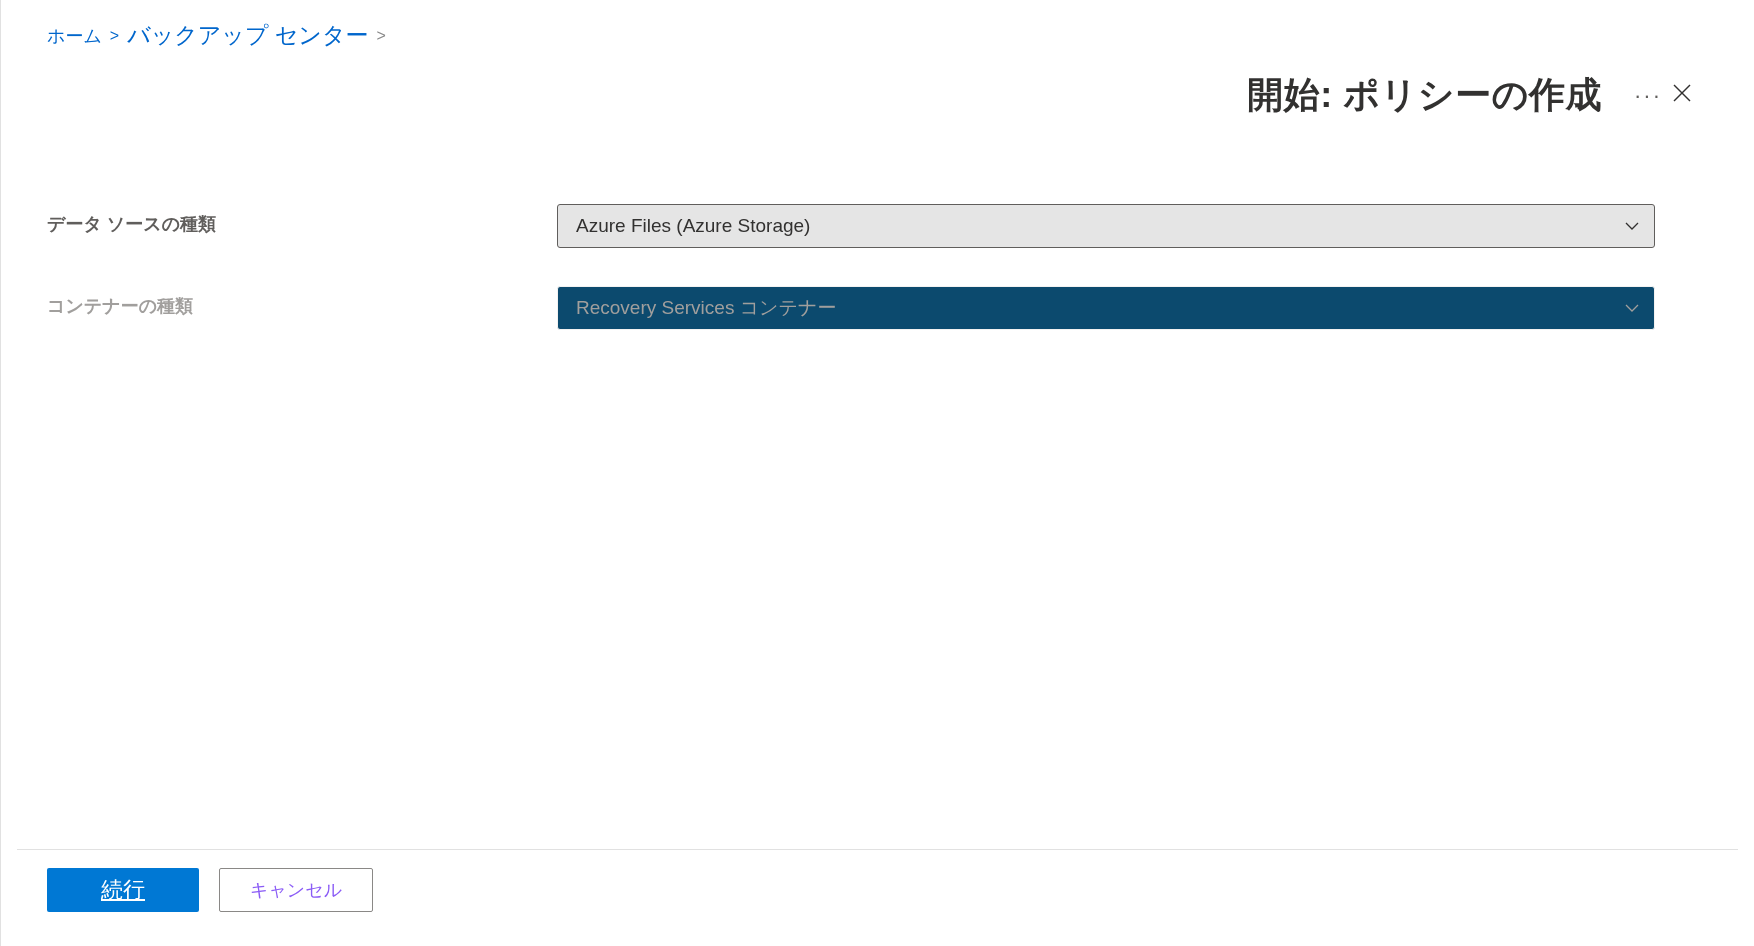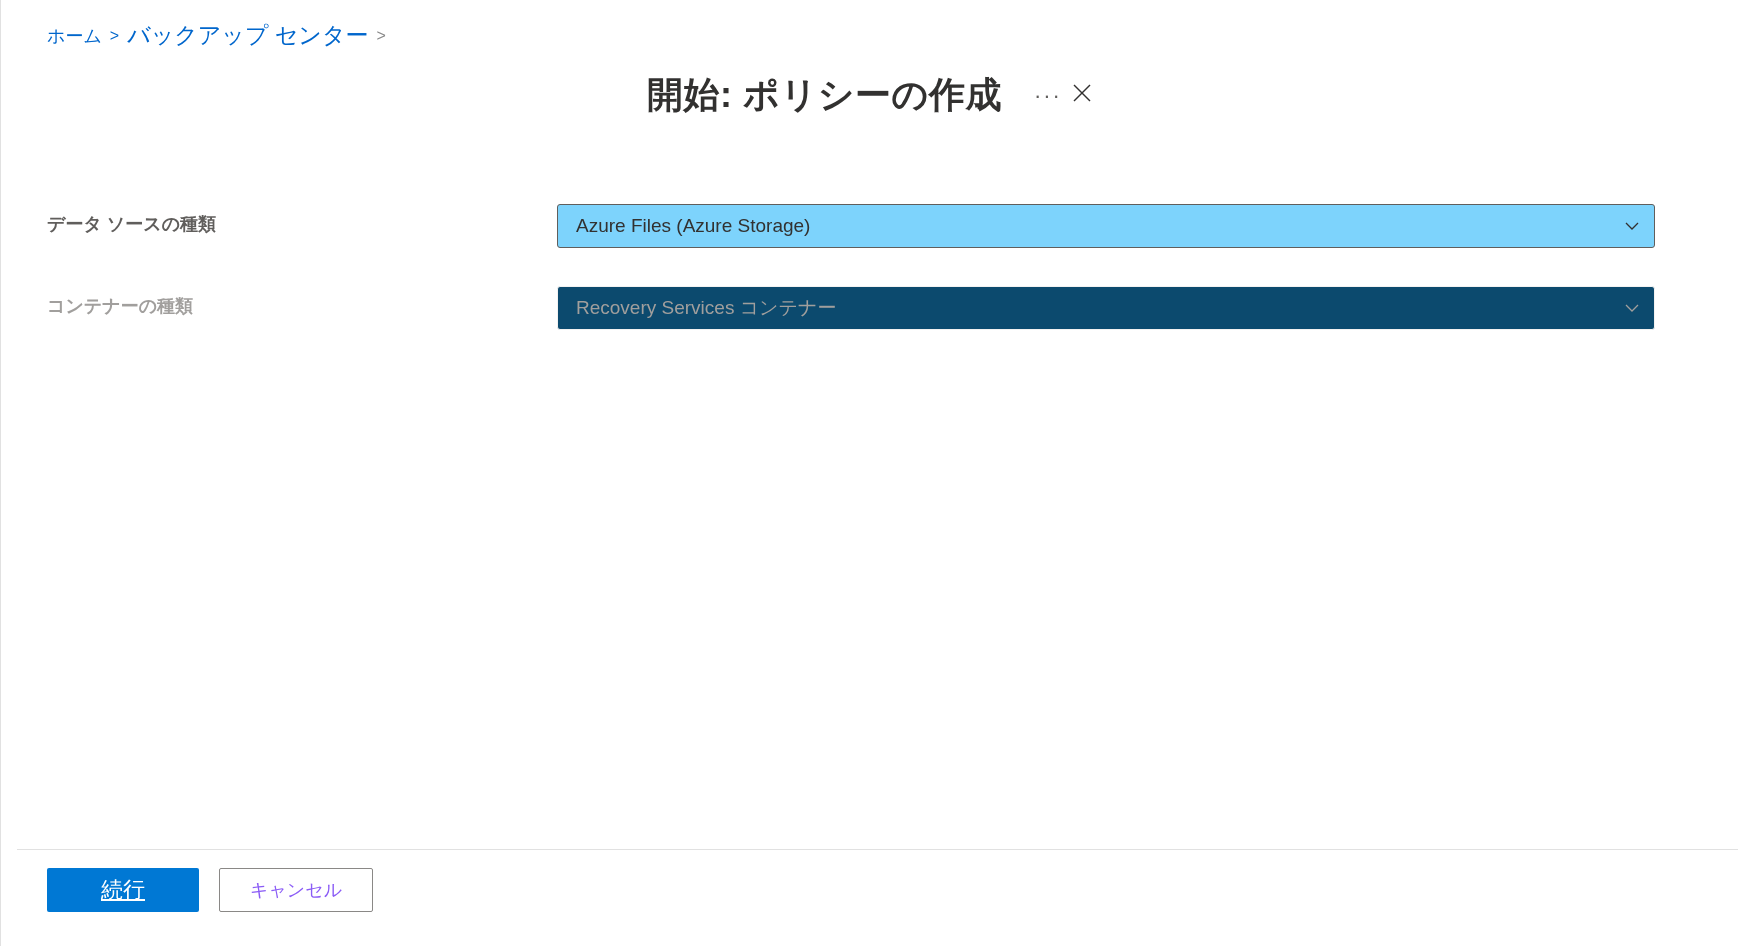--- a/index.html
+++ b/index.html
@@ -41,21 +41,21 @@
       font-size: 16px;
     }
     .breadcrumb .second {
       font-size: 23px;
     }
     
     
     .header {
       display: flex;
       align-items: center;
-      justify-content: center;
+      justify-content: flex-end;
       padding: 16px 36px 24px 30px;
     }
     .page-title {
       font-size: 36px;
       font-weight: 600;
       color: #323130;
       letter-spacing: 0.5px;
     }
     .title-group {
       display: flex;
@@ -109,21 +109,21 @@
       height: 44px;
       border: 1px solid #605e5c;
       border-radius: 3px;
       display: flex;
       align-items: center;
       justify-content: space-between;
       padding: 0 14px 0 18px;
       font-size: 19px;
       color: #323130;
       cursor: pointer;
-      background: #7dd3fc;
+      background: #e5e5e5;
     }
     .select-box.disabled {
       background: #0c4a6e;
       border: 1px solid #f3f2f1;
       color: #a19f9d;
       cursor: not-allowed;
     }
     .select-box.validated {
       
     }

